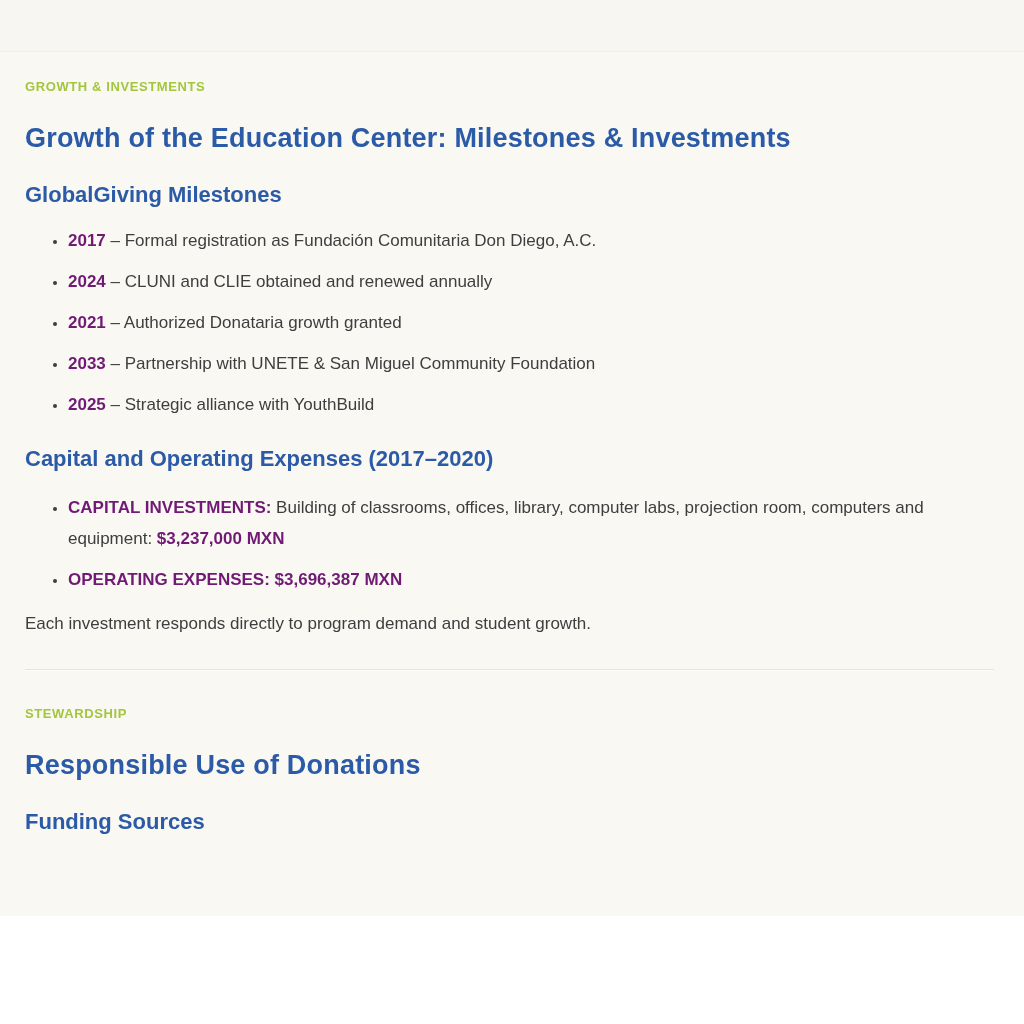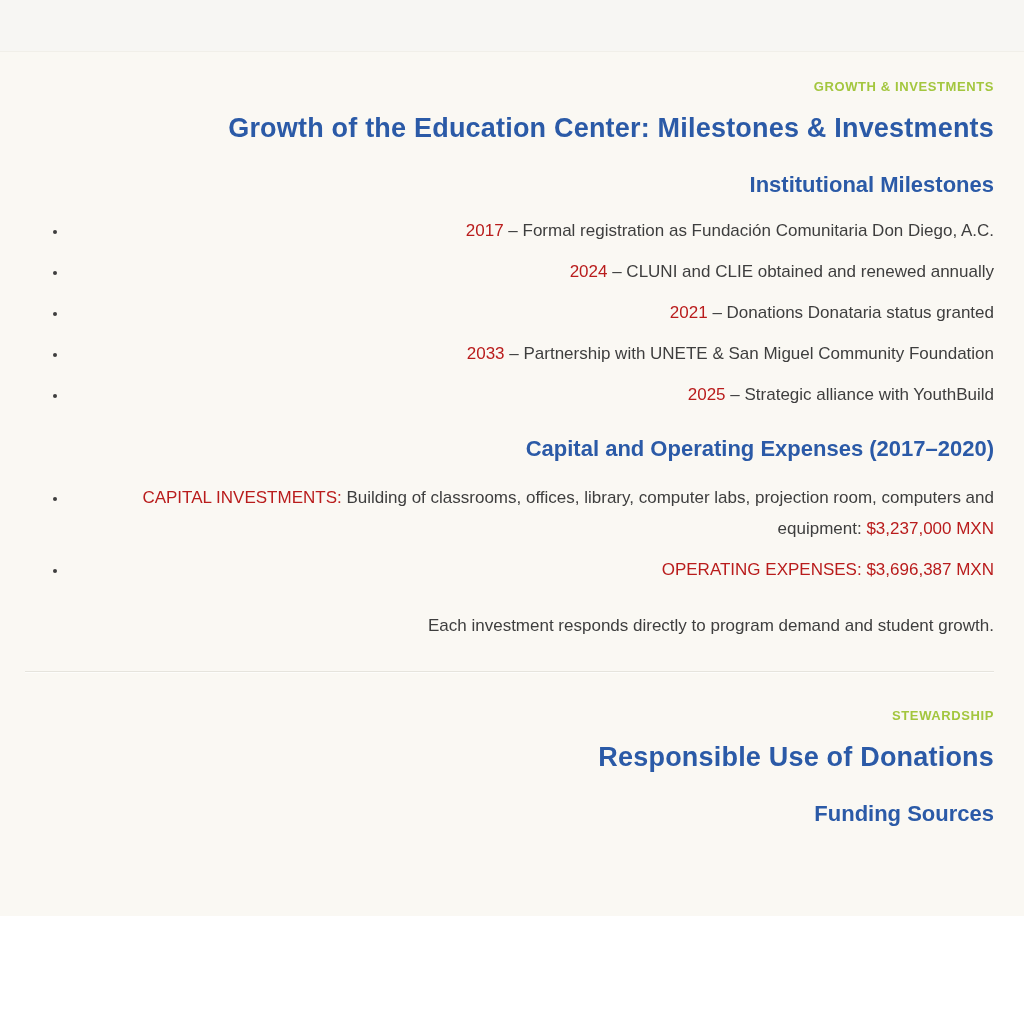--- a/index.html
+++ b/index.html
@@ -7,39 +7,38 @@
     width: 1024px;
     height: 1024px;
     overflow: hidden;
     font-family: "Liberation Sans", sans-serif;
     background: #ffffff;
   }
   .page {
     width: 1024px;
     height: 916px;
     background: #faf8f3;
-    text-align: right;
   }
   .top-strip {
     height: 52px;
     background: #f7f6f3;
     border-bottom: 1px solid #f1efe9;
   }
   .content {
     padding: 0 30px 0 25px;
   }
   .eyebrow {
     margin-top: 27px;
     font-size: 13px;
     font-weight: bold;
     letter-spacing: 0.6px;
     color: #a3c63e;
   }
   h1.page-title {
-    margin-top: 19px;
+    margin-top: 29px;
     font-size: 27px;
     font-weight: bold;
     color: #2b5aa7;
     letter-spacing: 0.2px;
   }
   h2.sub-heading {
     margin-top: 28px;
     font-size: 22px;
     font-weight: bold;
     color: #2b5aa7;
@@ -57,23 +56,23 @@
     color: #3e3e3e;
   }
   ul.doc-list.wide li {
     line-height: 31px;
     margin-bottom: 10px;
   }
   ul.doc-list li::marker {
     font-size: 14px;
     color: #3e3e3e;
   }
-  strong { color: #b91c1c; font-weight: normal; }
+  strong { color: #701a75; font-weight: bold; }
   p.note {
-    margin-top: 28px;
+    margin-top: 16px;
     font-size: 17px;
     line-height: 26px;
     color: #3e3e3e;
   }
   .divider {
     margin-top: 32px;
     height: 2px;
     background: #e6e4dd;
     border-bottom: 1px solid #fdfdfb;
   }
@@ -84,25 +83,25 @@
 
 <div class="page">
   <div class="top-strip"></div>
 
   <div class="content">
 
     <section>
       <div class="eyebrow">GROWTH &amp; INVESTMENTS</div>
       <h1 class="page-title">Growth of the Education Center: Milestones &amp; Investments</h1>
 
-      <h2 class="sub-heading">Institutional Milestones</h2>
+      <h2 class="sub-heading">GlobalGiving Milestones</h2>
       <ul class="doc-list">
         <li><strong>2017</strong> <span>– Formal registration as Fundación Comunitaria Don Diego, A.C.</span></li>
         <li><strong>2024</strong> <span>– CLUNI and CLIE obtained and renewed annually</span></li>
-        <li><strong>2021</strong> <span>– Donations Donataria status granted</span></li>
+        <li><strong>2021</strong> <span>– Authorized Donataria growth granted</span></li>
         <li><strong>2033</strong> <span>– Partnership with UNETE &amp; San Miguel Community Foundation</span></li>
         <li><strong>2025</strong> <span>– Strategic alliance with YouthBuild</span></li>
       </ul>
 
       <h2 class="sub-heading">Capital and Operating Expenses (2017–2020)</h2>
       <ul class="doc-list wide">
         <li><strong>CAPITAL INVESTMENTS:</strong><span> Building of classrooms, offices, library, computer labs, projection room, computers and equipment: </span><strong>$3,237,000 MXN</strong></li>
         <li><strong>OPERATING EXPENSES:</strong><span> </span><strong>$3,696,387 MXN</strong></li>
       </ul>
 

